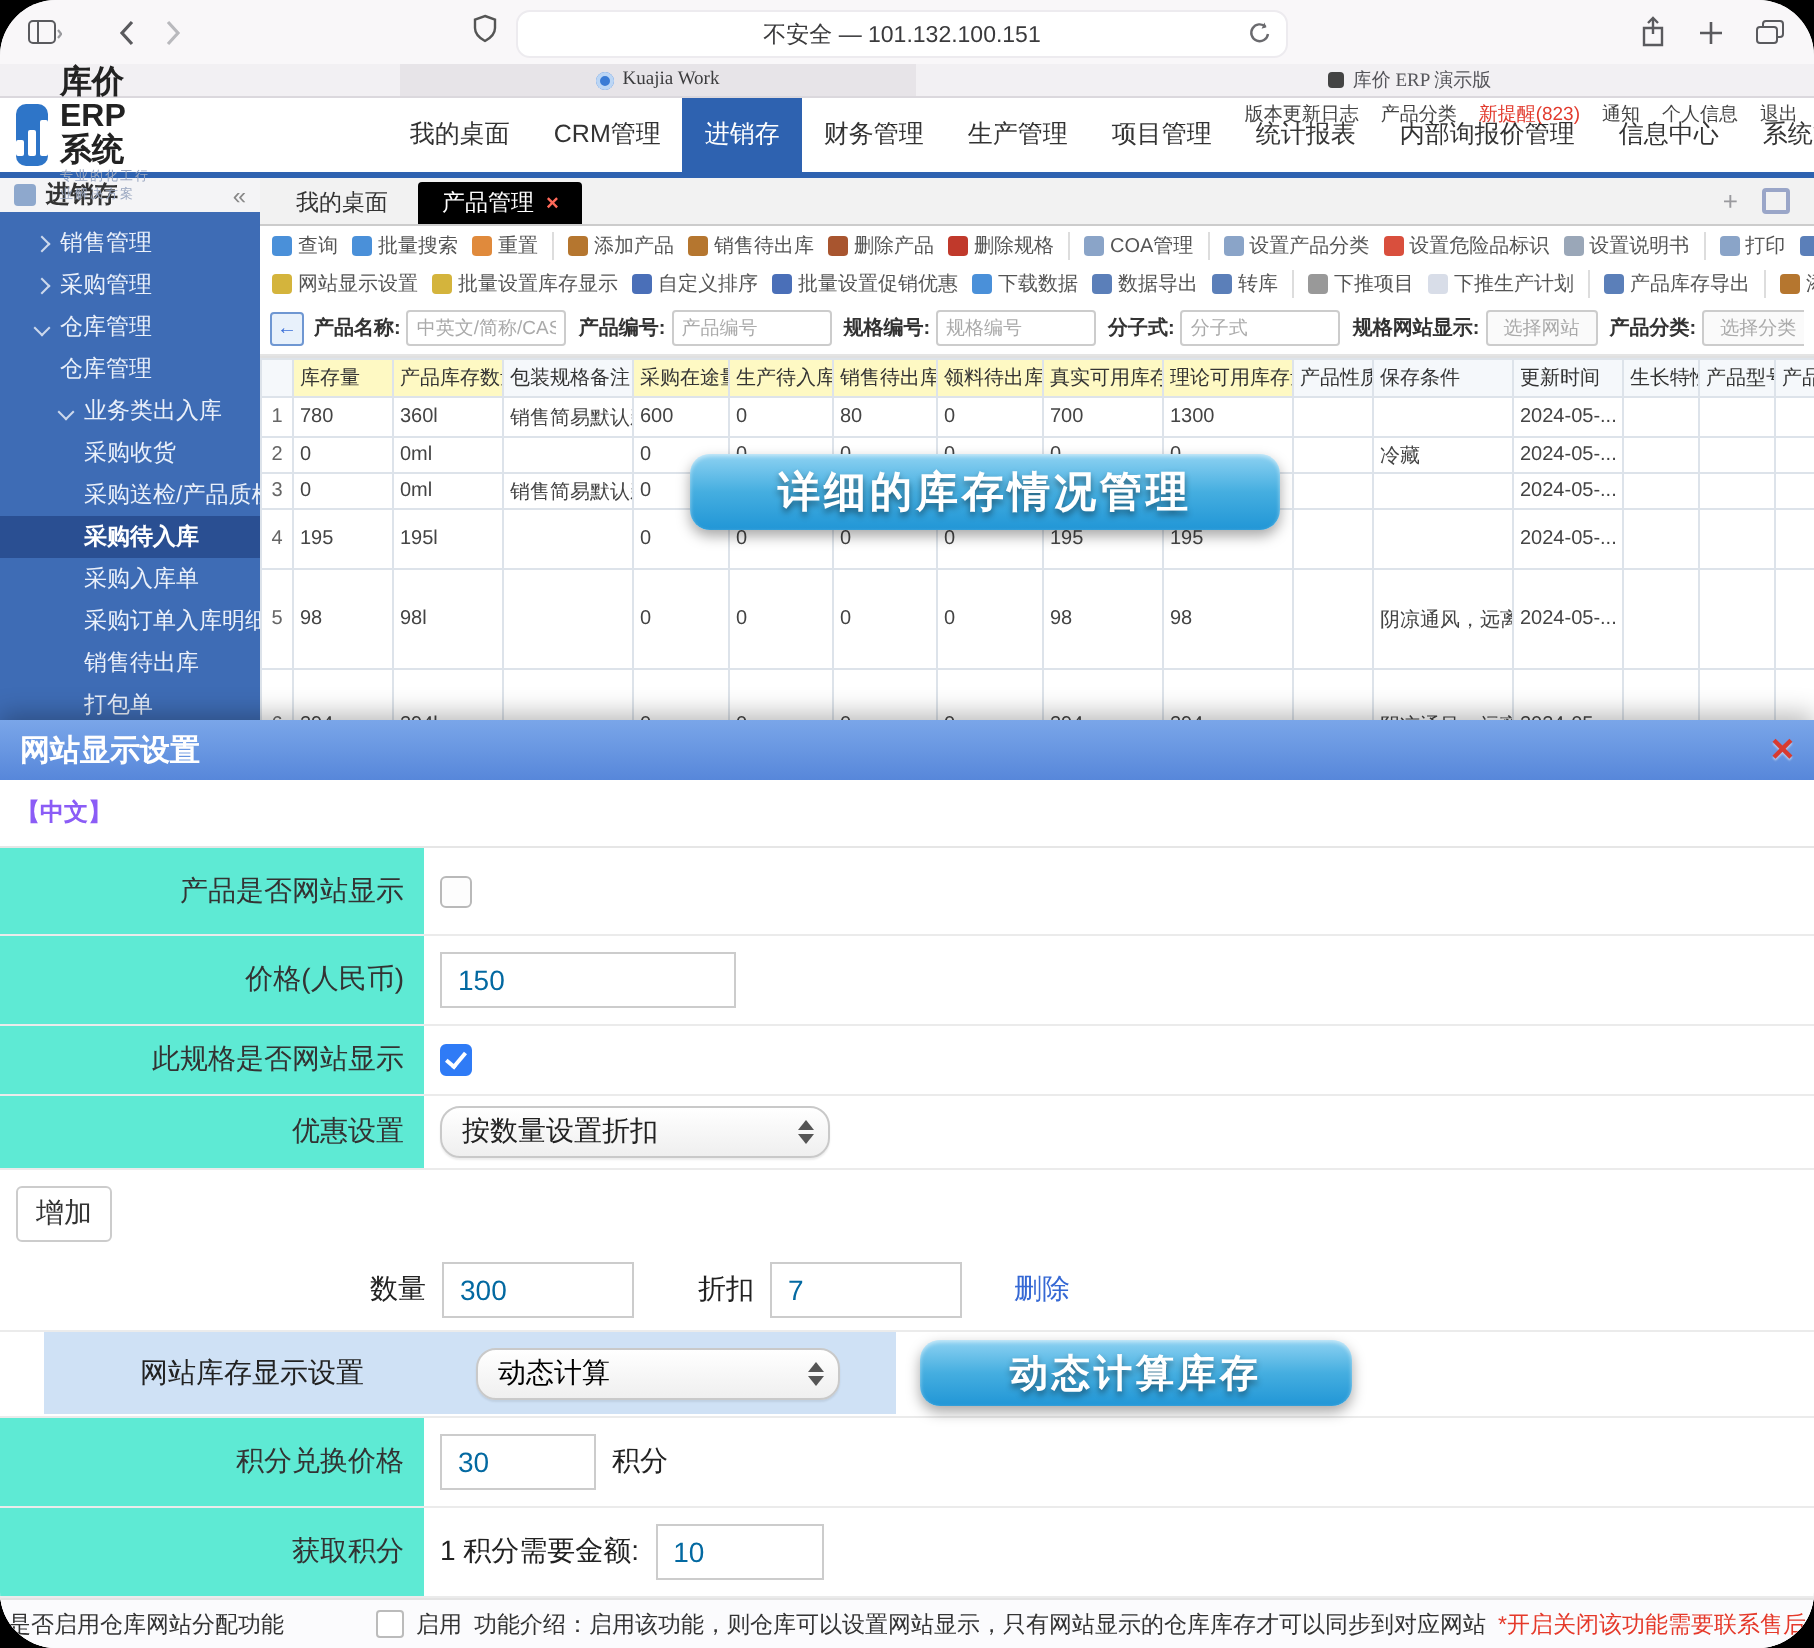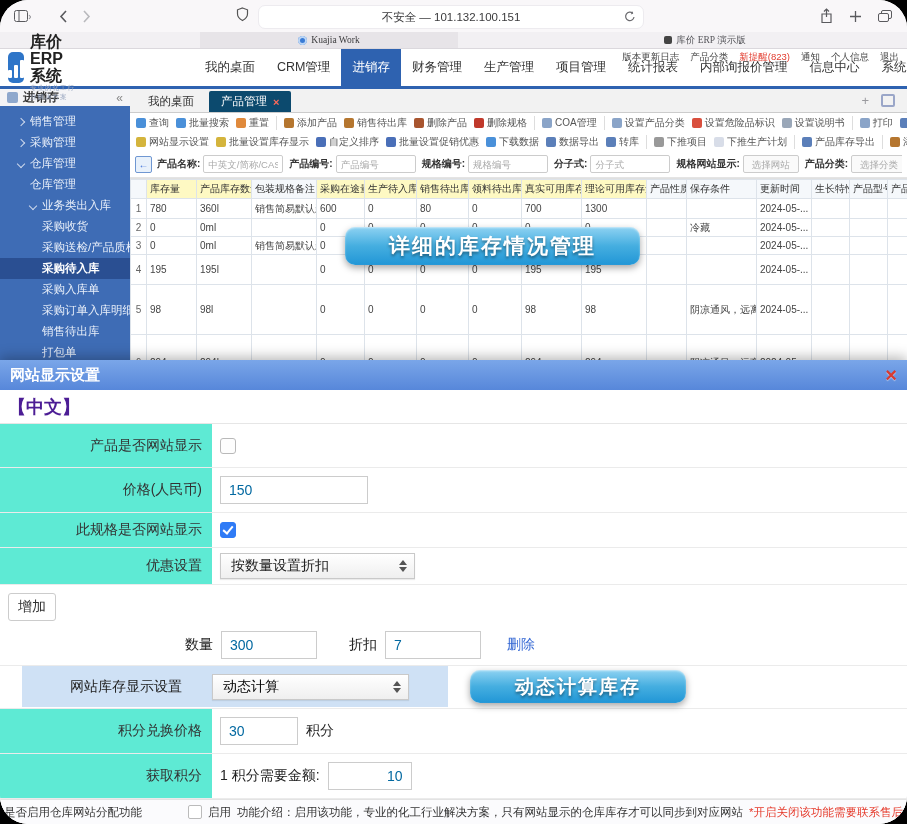--- a/index.html
+++ b/index.html
@@ -50,21 +50,21 @@
   .side-item[data-level="3"]{padding-left:42px;}
   .side-item.active{background:#2a4f92;font-weight:bold;color:#fff;}
   .chev{display:none;width:5px;height:5px;border-right:1.4px solid #cdd9ec;border-bottom:1.4px solid #cdd9ec;}
   .chev[data-chev="right"]{display:inline-block;transform:rotate(-45deg);}
   .chev[data-chev="down"]{display:inline-block;transform:rotate(45deg);}
 
   .content{flex:1;display:flex;flex-direction:column;min-width:0;background:#fff;}
   .ctabs{height:23px;background:#f2f2f2;border-bottom:1px solid #ccc;display:flex;align-items:flex-end;
          padding-left:6px;font-size:11.5px;color:#333;}
   .ctab{height:21px;display:flex;align-items:center;padding:0 12px;margin-right:3px;border-radius:2px 2px 0 0;}
-  .ctab.active{background:#0c4a6e;color:#fff;}
+  .ctab.active{background:#000000;color:#fff;}
   .ctab .x{color:#ff6a5a;font-weight:bold;margin-left:6px;font-size:11px;}
   .ctab-icons{margin-left:auto;display:flex;gap:12px;align-items:center;padding:0 12px 5px;}
   .plus-icon{color:#9a9a9e;font-size:13px;line-height:10px;}
   .fs-icon{width:10px;height:9px;border:2px solid #9aa6c8;border-radius:2px;display:inline-block;}
 
   .tbar{display:flex;align-items:center;gap:7px;padding:2px 6px;font-size:10px;color:#555;height:15px;
         white-space:nowrap;overflow:hidden;}
   .tbtn{display:inline-flex;align-items:center;gap:3px;cursor:pointer;}
   .tbtn.sep{border-left:1px solid #ddd;padding-left:7px;}
   .ticon{width:10px;height:10px;border-radius:2px;display:inline-block;flex-shrink:0;}
@@ -92,56 +92,56 @@
   .grid tbody tr:nth-child(4){height:30px;}
   .grid tbody tr:nth-child(5){height:50px;}
   .grid tbody tr:nth-child(6){height:56px;}
 
   
   .callout{position:absolute;background:linear-gradient(180deg,#8ed2f2 0%,#45aee0 50%,#2196d6 100%);
            border-radius:10px;box-shadow:0 3px 7px rgba(0,0,0,.35),inset 0 1px 2px rgba(255,255,255,.55);
            color:#fff;font-weight:bold;display:flex;align-items:center;justify-content:center;
            text-shadow:0 2px 3px rgba(0,0,0,.45);letter-spacing:2px;}
   .callout1{left:345px;top:227px;width:295px;height:38px;font-size:21px;z-index:6;}
-  .callout2{left:470px;top:4px;width:216px;height:33px;font-size:19px;z-index:3;}
+  .callout2{left:460px;top:4px;width:216px;height:33px;font-size:19px;z-index:3;}
 
   
   .modal{position:absolute;left:0;top:360px;right:0;bottom:0;background:#fff;z-index:10;
          box-shadow:0 -3px 12px rgba(0,0,0,.28);}
   .mtitle{height:30px;background:linear-gradient(180deg,#7aa6e9,#5787da);color:#fff;font-size:15px;
           font-weight:bold;display:flex;align-items:center;padding:0 10px;}
   .mclose{margin-left:auto;color:#d83b30;font-size:20px;font-weight:bold;cursor:pointer;
           text-shadow:0 1px 1px rgba(255,255,255,.5);}
-  .msection{height:33px;display:flex;align-items:center;padding:0 8px;font-weight:bold;font-size:18px;
-            border-bottom:1px solid #e6e6e6;color:#4c1d95;}
+  .msection{height:33px;display:flex;align-items:center;padding:0 8px;font-weight:bold;font-size:12px;
+            border-bottom:1px solid #e6e6e6;color:#8b5cf6;}
   .mrow{display:flex;align-items:center;border-bottom:1px solid #ebebeb;position:relative;}
   .mlabel{width:212px;align-self:stretch;background:#5eead4;display:flex;align-items:center;
           justify-content:flex-end;padding-right:10px;font-size:14px;color:#333;flex-shrink:0;box-sizing:border-box;}
   .mctrl{display:flex;align-items:center;gap:8px;padding-left:8px;font-size:14px;color:#222;}
   .checkbox{width:16px;height:16px;border:1.5px solid #b9b9b9;border-radius:3px;background:#fdfdfd;box-sizing:border-box;}
   .checkbox.on{background:#2f7bf6;border-color:#2f7bf6;display:flex;align-items:center;justify-content:center;}
   .checkbox.on i{width:4px;height:8px;border-right:2px solid #fff;border-bottom:2px solid #fff;
                  transform:rotate(40deg);margin-bottom:2px;}
   .tinput{height:28px;border:1px solid #ccc;font-size:14px;padding:0 8px;font-family:inherit;color:#0369a1;box-sizing:border-box;}
-  .selectbox{height:26px;border:1px solid #c9c9c9;border-radius:0;background:linear-gradient(#fff,#efefef);
+  .selectbox{height:26px;border:1px solid #c9c9c9;border-radius:10px;background:linear-gradient(#fff,#efefef);
              display:flex;align-items:center;padding:0 7px 0 10px;font-size:14px;box-shadow:0 1px 1px rgba(0,0,0,.08);
              box-sizing:border-box;cursor:pointer;}
   .updown{display:flex;flex-direction:column;gap:2px;margin-left:auto;padding-left:14px;}
   .updown i{width:0;height:0;border-left:4px solid transparent;border-right:4px solid transparent;display:block;}
   .updown .up{border-bottom:5px solid #555;}
   .updown .down{border-top:5px solid #555;}
   .addbtn{width:46px;height:26px;border:1px solid #ccc;border-radius:3px;background:#fff;font-size:14px;color:#333;
           display:flex;align-items:center;justify-content:center;margin:8px 0 4px 8px;cursor:pointer;}
   .qtyrow{height:40px;display:flex;align-items:center;border-bottom:1px solid #ebebeb;padding-left:185px;
           gap:8px;font-size:14px;color:#222;}
   .dellink{color:#3568d4;margin-left:18px;cursor:pointer;}
   .stockrow{height:42px;position:relative;display:flex;align-items:center;border-bottom:1px solid #ebebeb;}
   .stockband{position:absolute;left:22px;top:0;bottom:1px;width:426px;background:#cfe1f5;}
   .stockrow .slabel{margin-left:70px;z-index:1;font-size:14px;color:#222;}
-  .stockrow .selectbox{margin-left:30px;z-index:1;width:197px;gap:26px;}
+  .stockrow .selectbox{margin-left:56px;z-index:1;width:182px;gap:26px;}
   .mfooter{position:absolute;left:0;bottom:0;right:0;height:24px;background:#fbfbfd;border-top:1px solid #e3e3e3;
            display:flex;align-items:center;font-size:11.5px;color:#333;padding:0 4px;gap:6px;
            white-space:nowrap;overflow:hidden;}
   .mfooter .cb{width:12px;height:12px;border:1px solid #bbb;border-radius:2px;background:#fff;flex-shrink:0;margin-left:40px;}
   .warn{color:#e5392a;}
   svg{display:block;}
 </style>
 </head>
 <body>
 
@@ -770,26 +770,26 @@
       <div class="mctrl">
         <input class="tinput" style="width: 78px;" value="30">
         <span>积分</span>
       </div>
     </div>
 
     <div class="mrow" style="height:44px;">
       <div class="mlabel">获取积分</div>
       <div class="mctrl">
         <span>1 积分需要金额:</span>
-        <input class="tinput" style="width: 84px; text-align: right;" value="10">
+        <input class="tinput" style="width: 84px;" value="10">
       </div>
     </div>
 
     <div class="mfooter">
       <span>是否启用仓库网站分配功能</span>
       <span class="cb"></span>
       <span>启用</span>
-      <span>功能介绍：启用该功能，专业的化工行业解决方案，只有网站显示的仓库库存才可以同步到对应网站</span>
+      <span>功能介绍：启用该功能，则仓库可以设置网站显示，只有网站显示的仓库库存才可以同步到对应网站</span>
       <span class="warn">*开启关闭该功能需要联系售后做数据处理</span>
     </div>
   </div>
 
 </div>
 
 </body></html>

